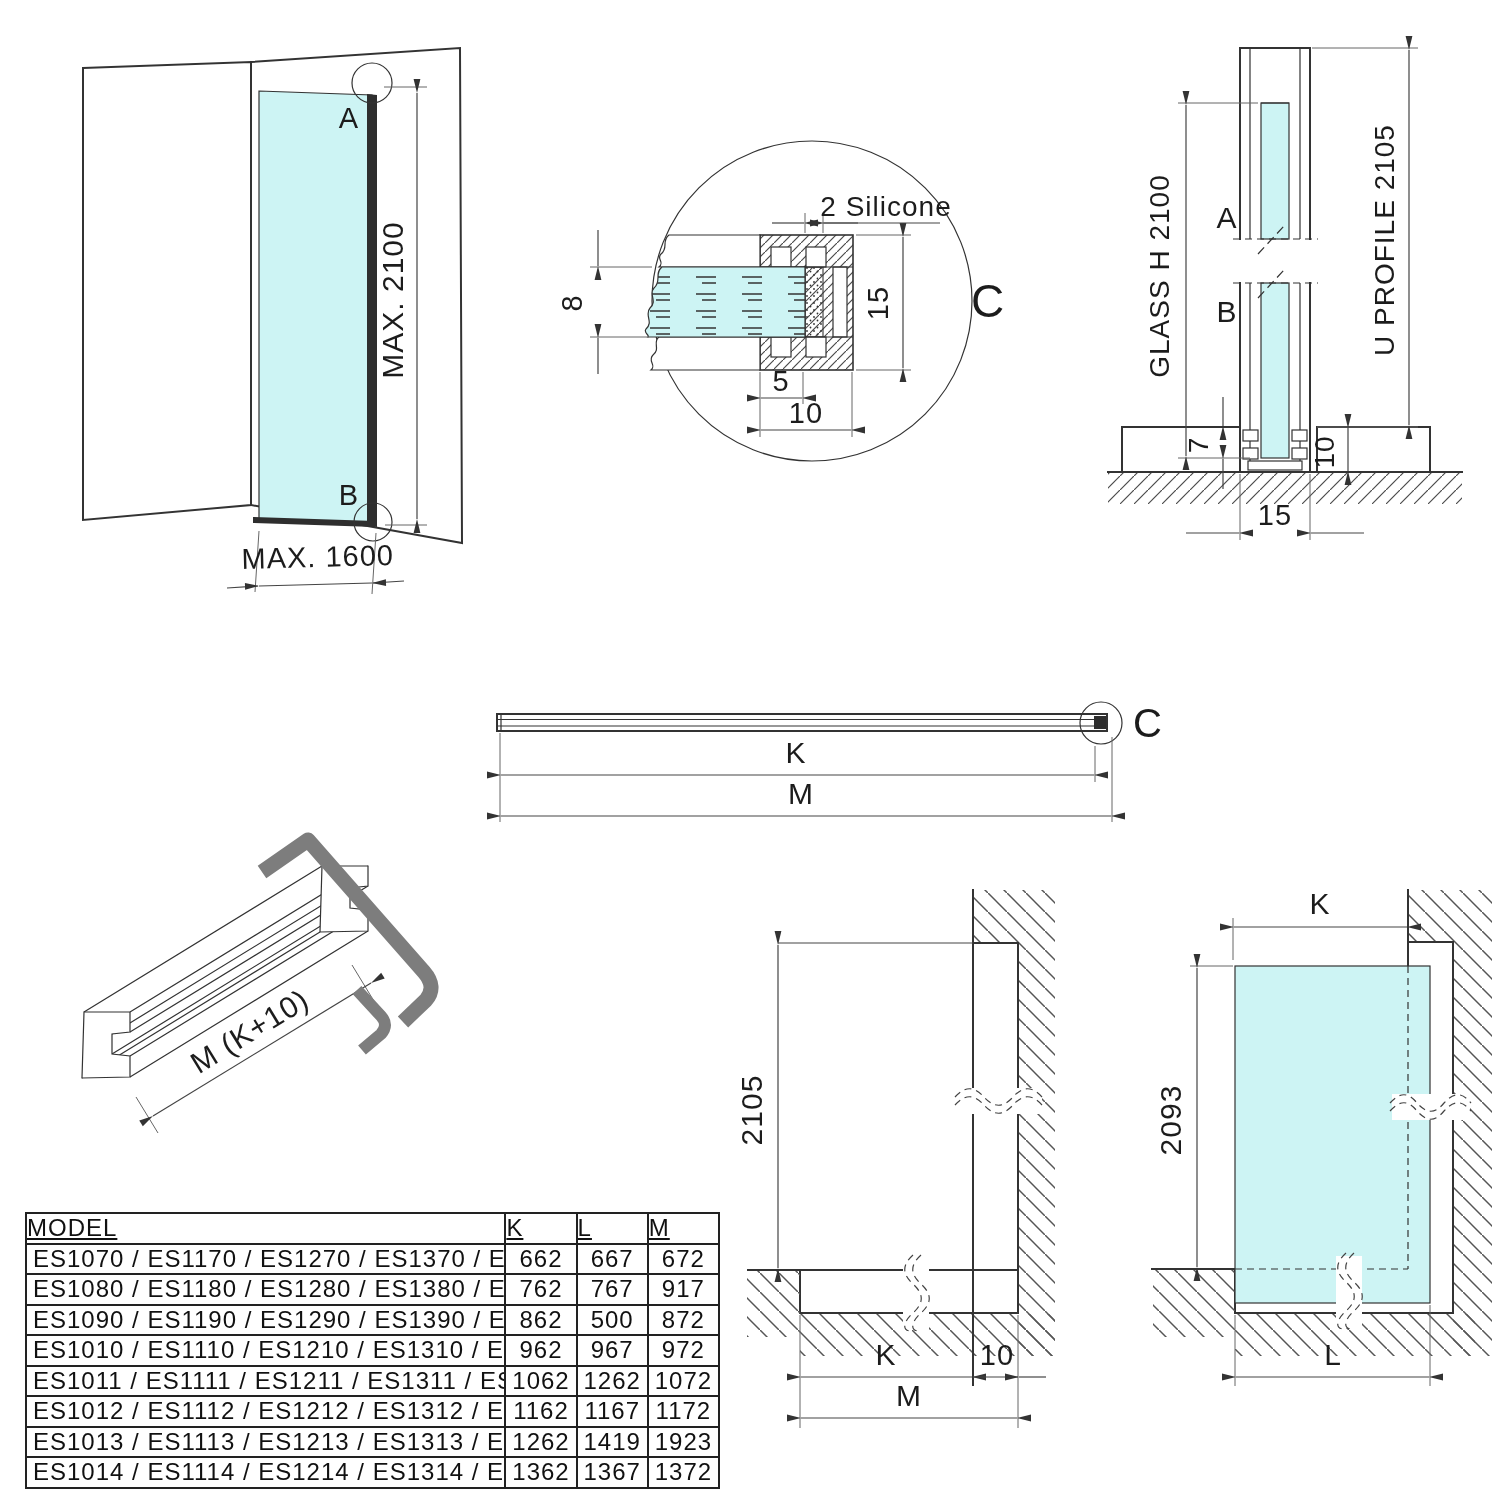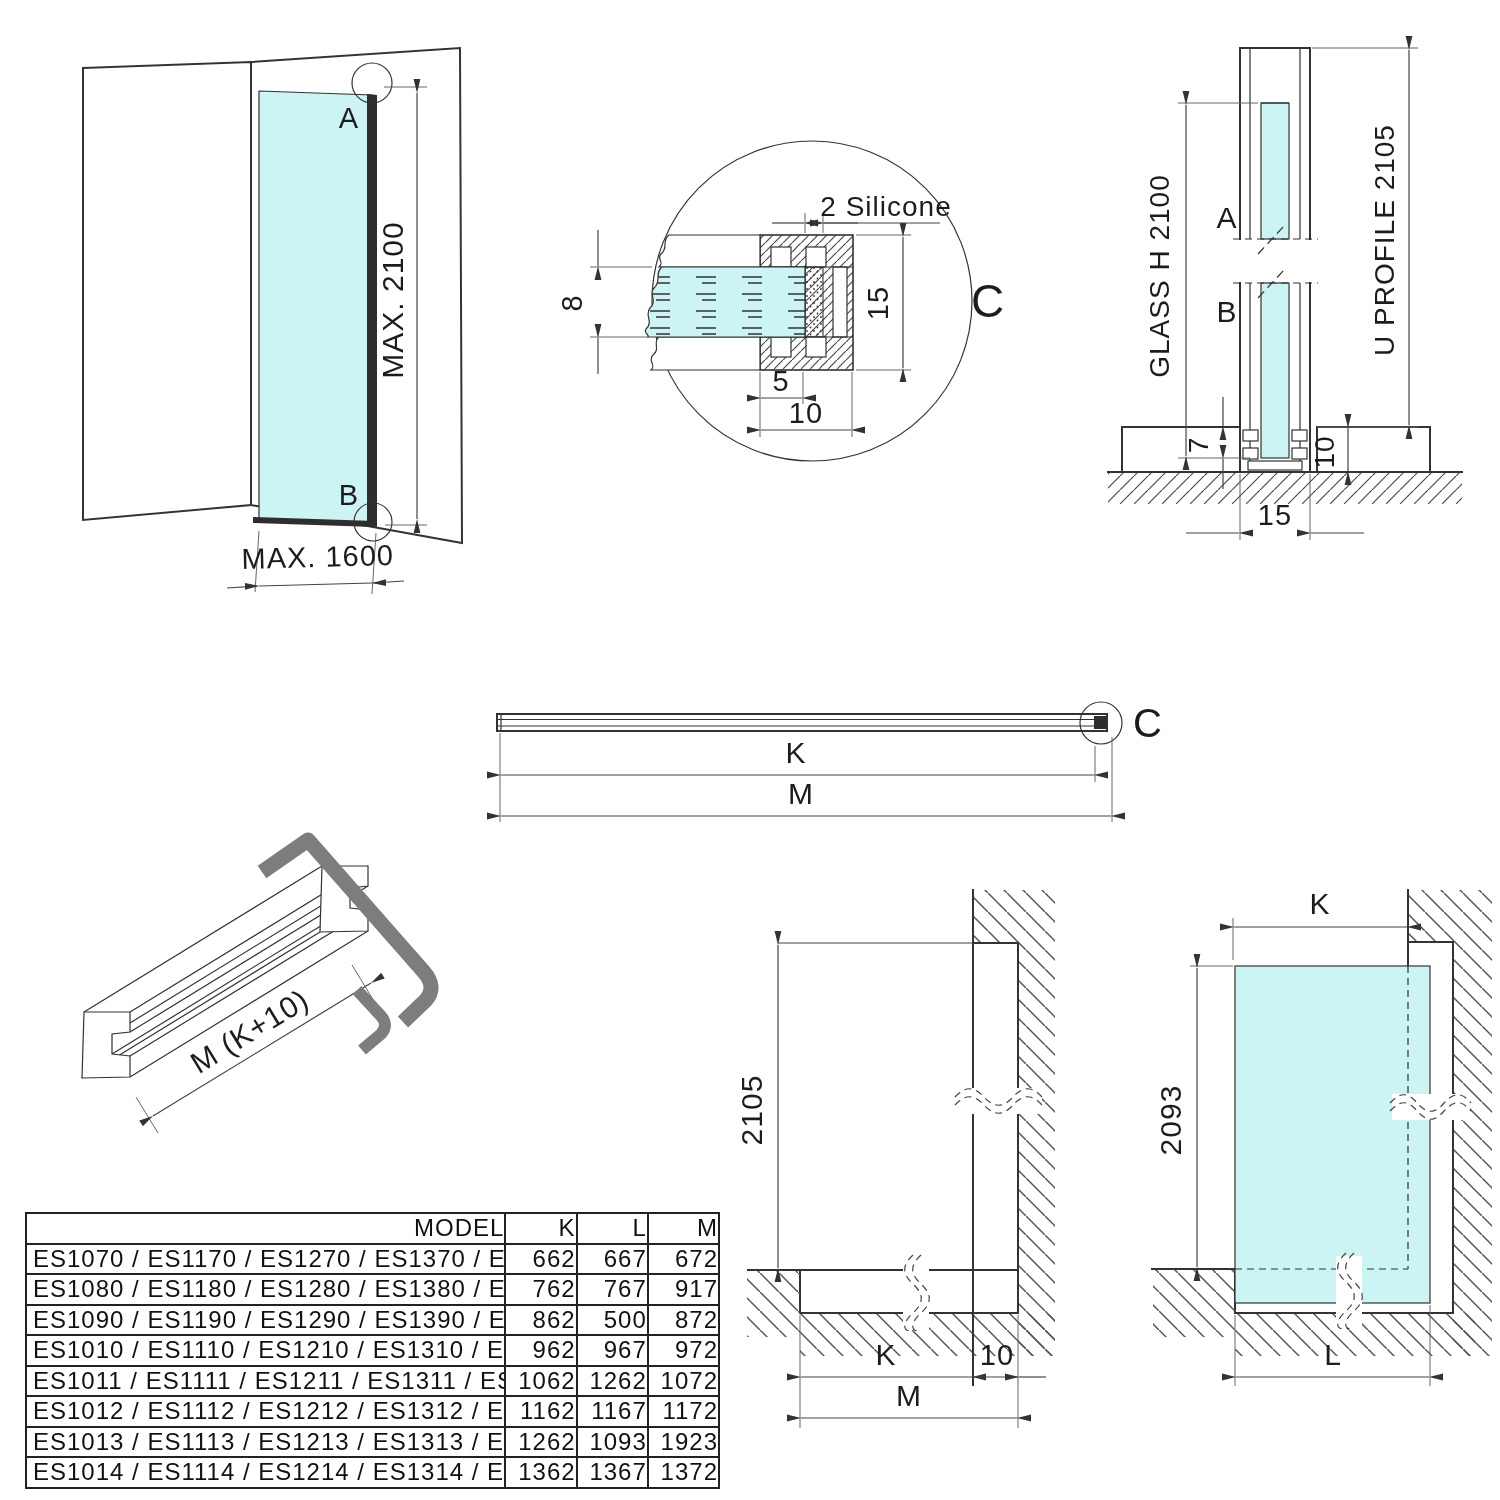--- a/index.html
+++ b/index.html
@@ -19,22 +19,22 @@
   .darkf{fill:#2e2e2e;stroke:none}
   .arr{marker-start:url(#ar);marker-end:url(#ar)}
   .arrE{marker-end:url(#ar)}
   .seal{stroke:var(--seal,#7d7d7d);fill:none;stroke-linejoin:round;stroke-linecap:butt}
   
   .model-table{position:absolute;left:25px;top:1212px;width:695px;}
   .model-table table{border-collapse:collapse;width:100%;table-layout:fixed;}
   .model-table td,.model-table th{border:2px solid #222;font-weight:normal;font-size:24px;
      color:#111;height:28.5px;padding:0 0 0 6px;text-align:left;white-space:nowrap;overflow:hidden;
      letter-spacing:1px;}
-  .model-table th{text-align:right;padding:0;}
-  .model-table td.num{text-align:right;padding:0;}
+  .model-table th{text-align:left;padding:0;text-decoration:underline;}
+  .model-table td.num{text-align:center;padding:0;}
   .c-model{width:478px}.c-k{width:71px}.c-l{width:71px}.c-m{width:71px}
 </style>
 </head>
 <body>
 
 <div id="canvas">
 <svg width="1500" height="1500" viewBox="0 0 1500 1500">
   <defs>
     <marker id="ar" markerUnits="userSpaceOnUse" markerWidth="16" markerHeight="10" viewBox="0 0 16 10" refX="1" refY="5" orient="auto-start-reverse">
       <path d="M1,5 L15,1.6 L15,8.4 Z" fill="#333"></path>
@@ -297,21 +297,21 @@
       </tr>
       <tr>
         <td>ES1012 / ES1112 / ES1212 / ES1312 / ES1512</td>
         <td class="num">1162</td>
         <td class="num">1167</td>
         <td class="num">1172</td>
       </tr>
       <tr>
         <td>ES1013 / ES1113 / ES1213 / ES1313 / ES1513</td>
         <td class="num">1262</td>
-        <td class="num">1093</td>
+        <td class="num">1419</td>
         <td class="num">1923</td>
       </tr>
       <tr>
         <td>ES1014 / ES1114 / ES1214 / ES1314 / ES1514</td>
         <td class="num">1362</td>
         <td class="num">1367</td>
         <td class="num">1372</td>
       </tr>
     </tbody>
       </table>

